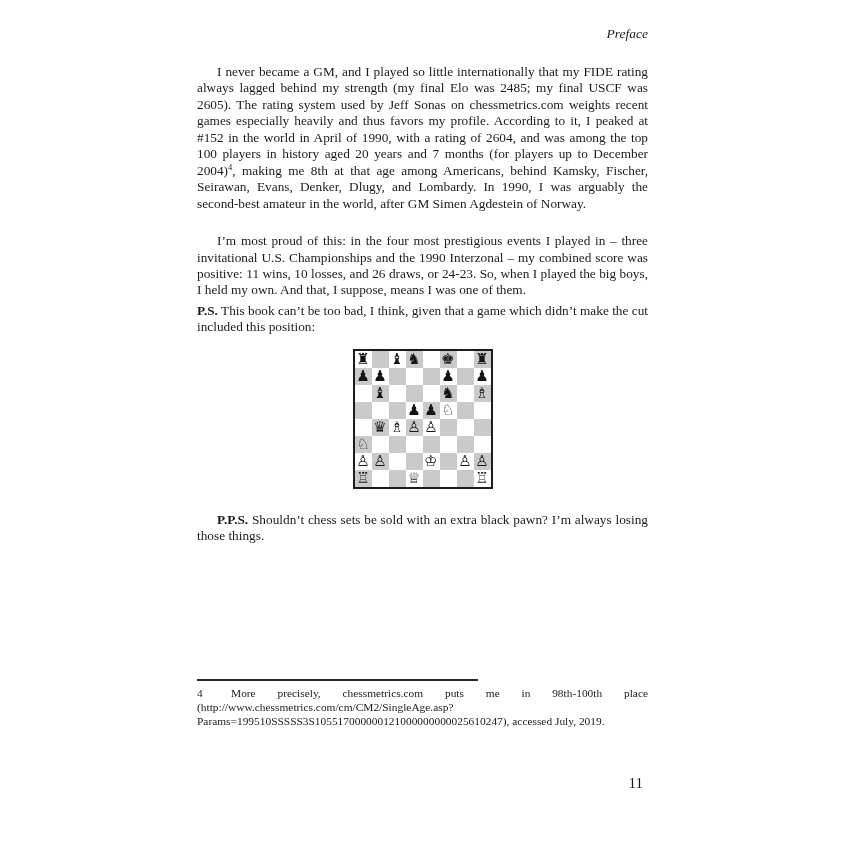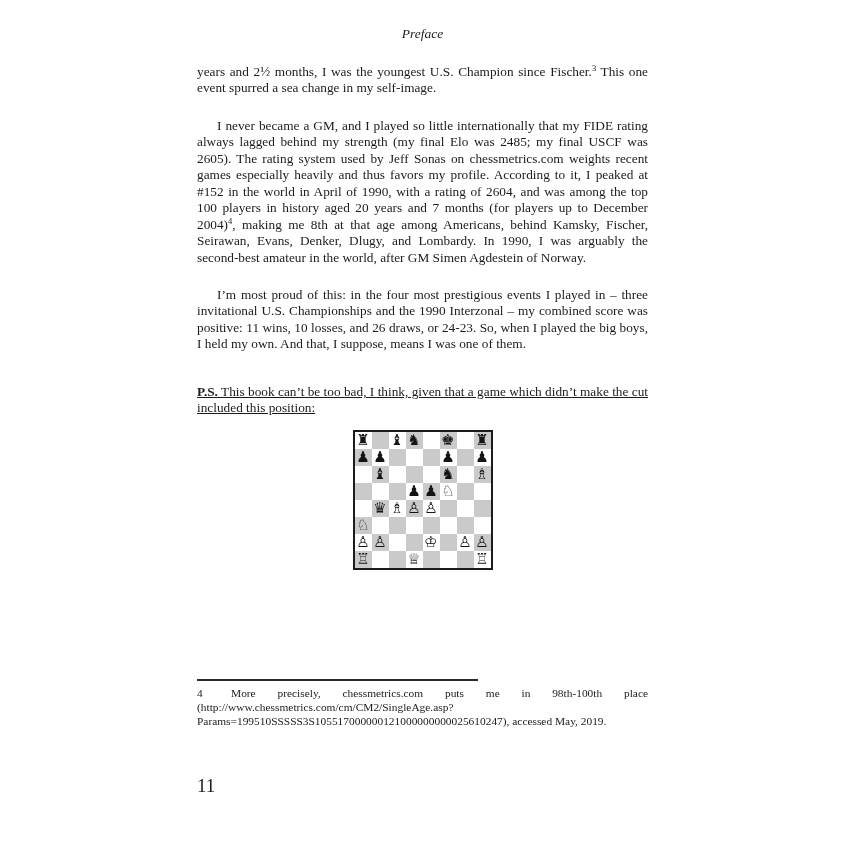--- a/index.html
+++ b/index.html
@@ -2,50 +2,49 @@
 <html><head>
 <meta charset="utf-8">
 <style>
   html,body{margin:0;padding:0;}
   body{
     width:850px;height:850px;background:#ffffff;position:relative;
     font-family:"Liberation Serif","DejaVu Serif",serif;color:#1b1b1b;
     -webkit-font-smoothing:antialiased;
   }
   .column{position:absolute;left:197px;top:0;width:451px;}
-  .running-head{margin-top:26px;text-align:center;font-style:italic;font-size:13.5px;line-height:15px;}
+  .running-head{margin-top:26px;text-align:right;font-style:italic;font-size:13.5px;line-height:15px;}
   .body-text{margin-top:23px;font-size:13.3px;line-height:16.45px;text-align:justify;}
   .body-text p{margin:0;}
   .body-text p.indent{text-indent:20px;margin-top:21px;}
-  .body-text p.spaced{margin-top:31px;text-decoration:underline;}
+  .body-text p.spaced{margin-top:4px;}
   .body-text sup{font-size:8.5px;line-height:0;vertical-align:super;}
   .body-text strong{font-weight:bold;}
   .body-text em{font-style:italic;}
   .board-wrap{margin:13px 0 14px 0;display:flex;justify-content:center;}
   .board{border:2px solid #1c1c1c;display:block;}
   .board-row{display:flex;height:17px;}
   .square{
     width:17px;height:17px;display:flex;align-items:center;justify-content:center;
     font-family:"DejaVu Sans",sans-serif;font-size:15px;line-height:17px;color:#141414;
     user-select:none;
   }
   .footnotes{position:absolute;left:197px;top:679px;width:451px;font-size:11.4px;line-height:13.9px;text-align:justify;overflow-wrap:anywhere;}
   .fn-rule{width:281px;height:2px;background:#2b2b2b;margin-bottom:6px;}
   .footnotes p{margin:0;}
   .fn-num{display:inline-block;width:34px;text-indent:0;}
-  .page-number{position:absolute;left:197px;top:775px;width:446px;text-align:left;font-size:19px;}
+  .page-number{position:absolute;left:197px;top:775px;width:446px;text-align:right;font-size:15px;}
 </style>
 </head>
 <body>
 
 <div class="column">
   <div class="running-head">Preface</div>
 
   <div class="body-text" id="body-before">
-      <p><span>years and 2½ months, I was the youngest U.S. Champion since Fischer.</span><sup>3</sup><span> This one event spurred a sea change in my self-image.</span></p>
       <p class="indent"><span>I never became a GM, and I played so little internationally that my FIDE rating always lagged behind my strength (my final Elo was 2485; my final USCF was 2605). The rating system used by Jeff Sonas on chessmetrics.com weights recent games especially heavily and thus favors my profile. According to it, I peaked at #152 in the world in April of 1990, with a rating of 2604, and was among the top 100 players in history aged 20 years and 7 months (for players up to December 2004)</span><sup>4</sup><span>, making me 8th at that age among Americans, behind Kamsky, Fischer, Seirawan, Evans, Denker, Dlugy, and Lombardy. In 1990, I was arguably the second-best amateur in the world, after GM Simen Agdestein of Norway.</span></p>
       <p class="indent"><span>I’m most proud of this: in the four most prestigious events I played in – three invitational U.S. Championships and the 1990 Interzonal – my combined score was positive: 11 wins, 10 losses, and 26 draws, or 24-23. So, when I played the big boys, I held my own. And that, I suppose, means I was one of them.</span></p>
       <p class="spaced"><strong>P.S.</strong><span> This book can’t be too bad, I think, given that a game which didn’t make the cut included this position:</span></p>
     </div>
 
   <div class="board-wrap">
     <div class="board" id="chess-board" style="border-color: rgb(28, 28, 28);">
         <div class="board-row">
           <div class="square" style="background: rgb(255, 255, 255);">
             <span>♜</span>
@@ -179,23 +178,24 @@
           <div class="square" style="background: rgb(255, 255, 255);"></div>
           <div class="square" style="background: rgb(202, 202, 202);"></div>
           <div class="square" style="background: rgb(255, 255, 255);">
             <span>♖</span>
           </div>
         </div>
       </div>
   </div>
 
   <div class="body-text" id="body-after">
+      <p class="indent"><strong>P.P.S.</strong><span> Shouldn’t chess sets be sold with an extra black pawn? I’m always losing those things.</span></p>
     </div>
 </div>
 
 <div class="footnotes">
   <div class="fn-rule"></div>
   <div id="footnote-list">
-      <p><span class="fn-num">4</span><span>More precisely, chessmetrics.com puts me in 98th-100th place (http://www.chessmetrics.com/cm/CM2/SingleAge.asp?Params=199510SSSSS3S105517000000121000000000025610247), accessed May, 2019.</span></p>
+      <p><span class="fn-num">4</span><span>More precisely, chessmetrics.com puts me in 98th-100th place (http://www.chessmetrics.com/cm/CM2/SingleAge.asp?Params=199510SSSSS3S105517000000121000000000025610247), accessed July, 2019.</span></p>
     </div>
 </div>
 
 <div class="page-number">11</div>
 
 </body></html>

